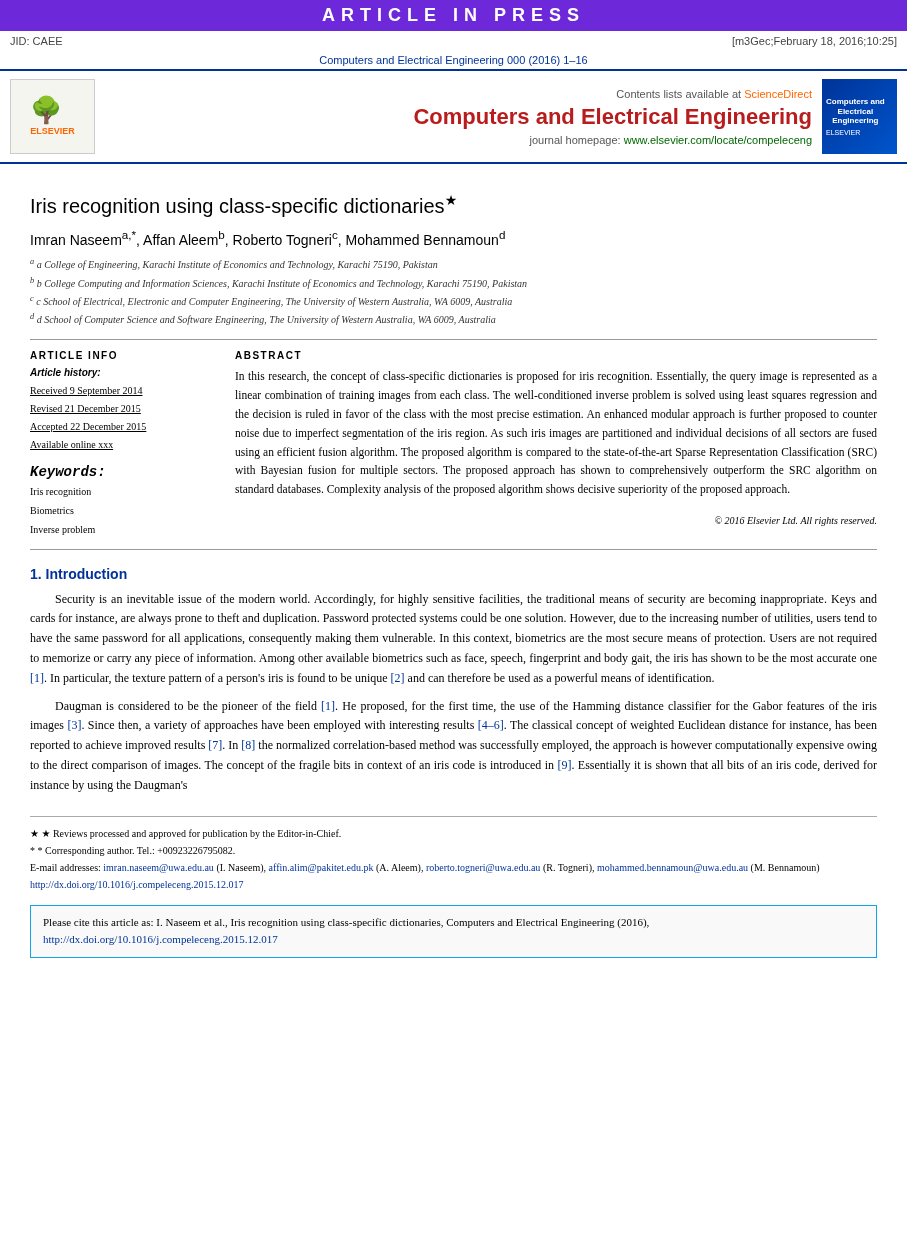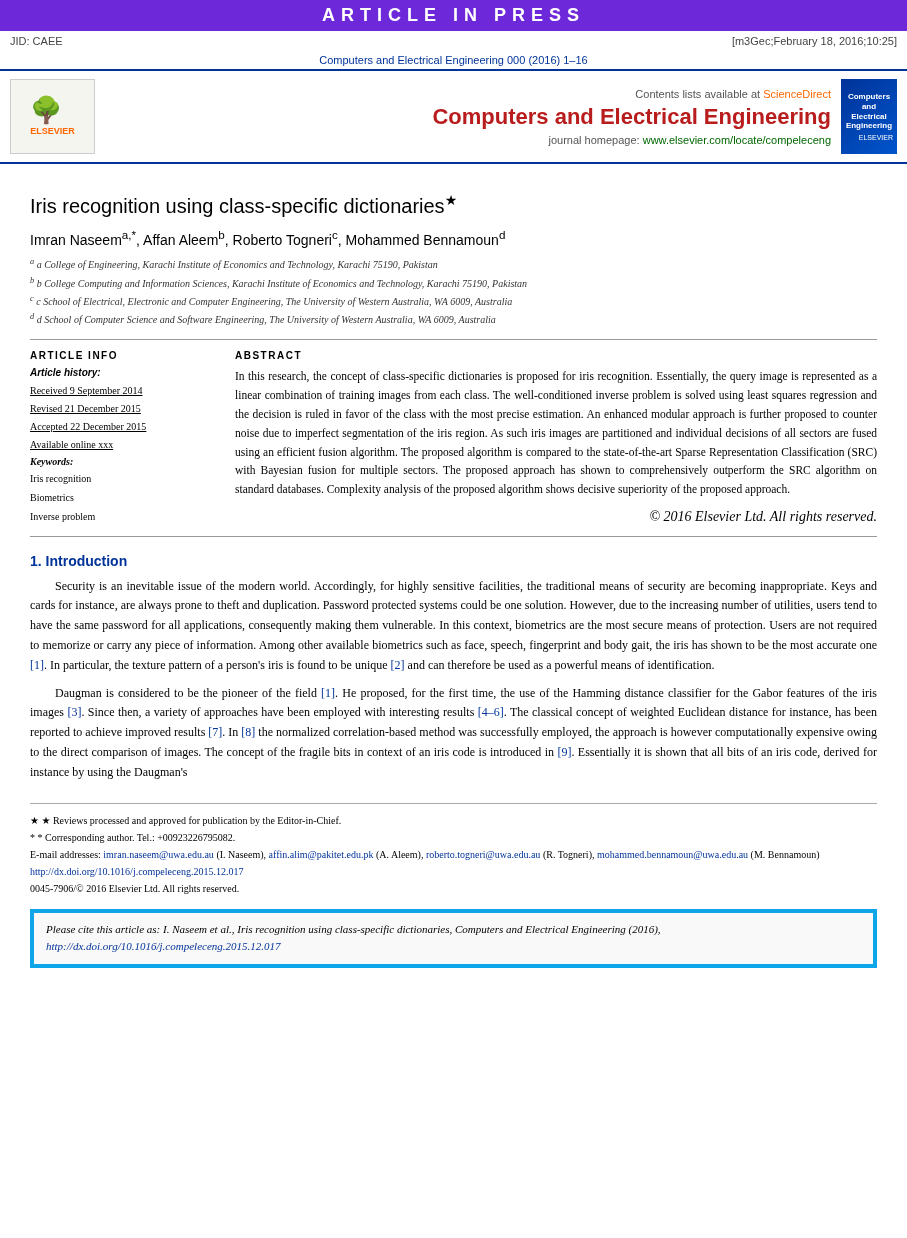--- a/index.html
+++ b/index.html
@@ -84,27 +84,27 @@
     .journal-homepage-line {
       font-size: 11px;
       font-family: Arial, sans-serif;
       color: #555;
     }
     .homepage-link {
       color: #060;
       text-decoration: none;
     }
     .journal-logo-right {
-      width: 56px;
+      width: 75px;
       height: 75px;
       flex-shrink: 0;
       background: linear-gradient(135deg, #003399, #0055cc);
       display: flex;
       flex-direction: column;
-      align-items: flex-end;
+      align-items: flex-start;
       justify-content: center;
       color: #fff;
       font-size: 9px;
       font-family: Arial, sans-serif;
       text-align: center;
       padding: 4px;
     }
     .logo-right-title {
       font-size: 8px;
       font-weight: bold;
@@ -192,42 +192,42 @@
       font-family: Arial, sans-serif;
       margin-bottom: 4px;
     }
     .article-info-dates {
       font-size: 10px;
       line-height: 1.8;
       text-decoration: underline;
     }
 
     .keywords-label {
-      font-size: 10px;
+      font-size: 14px;
       font-style: italic;
       font-weight: bold;
-      font-family: Liberation Serif, serif;
-      margin-top: 2px;
+      font-family: Liberation Mono, monospace;
+      margin-top: 10px;
       margin-bottom: 2px;
     }
     .keywords-list {
       font-size: 10px;
       line-height: 1.9;
     }
 
     .abstract-text {
       font-size: 11.5px;
       line-height: 1.65;
       text-align: justify;
     }
 
     .copyright-line {
-      font-size: 14px;
+      font-size: 10px;
       text-align: right;
-      margin-top: 10px;
+      margin-top: 16px;
       font-style: italic;
     }
 
     
     .section-title {
       font-size: 14px;
       font-weight: bold;
       color: #003399;
       margin: 16px 0 8px 0;
       font-family: Arial, sans-serif;
@@ -259,27 +259,26 @@
     .footnote-star {
       font-size: 10px;
     }
     .email-link {
       color: #003399;
       text-decoration: none;
     }
 
     
     .citation-box {
-      border: 4px solid #0ea5e9;
+      border: 1px solid #0ea5e9;
       background: #f9f9f9;
       margin: 12px 0 0 0;
       padding: 8px 12px;
       font-size: 11px;
       line-height: 1.6;
-      font-style: italic;
     }
     .citation-doi-link {
       color: #003399;
       text-decoration: none;
     }
   </style>
 </head>
 <body>
 
 <div class="article-in-press-banner">ARTICLE IN PRESS</div>
@@ -392,21 +391,20 @@
       <a class="email-link" href="#">affin.alim@pakitet.edu.pk</a>
       <span>(A. Aleem)</span>,
       <a class="email-link" href="#">roberto.togneri@uwa.edu.au</a>
       <span>(R. Togneri)</span>,
       <a class="email-link" href="#">mohammed.bennamoun@uwa.edu.au</a>
       <span>(M. Bennamoun)</span>
     </div>
     <div>
       <a class="email-link" href="#">http://dx.doi.org/10.1016/j.compeleceng.2015.12.017</a>
     </div>
-    <div>0045-7906/© 2016 Elsevier Ltd. All rights reserved.</div>
   </div>
 
   <div class="citation-box">
     <span>Please cite this article as: I. Naseem et al., Iris recognition using class-specific dictionaries, Computers and Electrical Engineering (2016),</span>
     <a class="citation-doi-link" href="#">http://dx.doi.org/10.1016/j.compeleceng.2015.12.017</a>
   </div>
 
 </div>
 
 </body></html>

